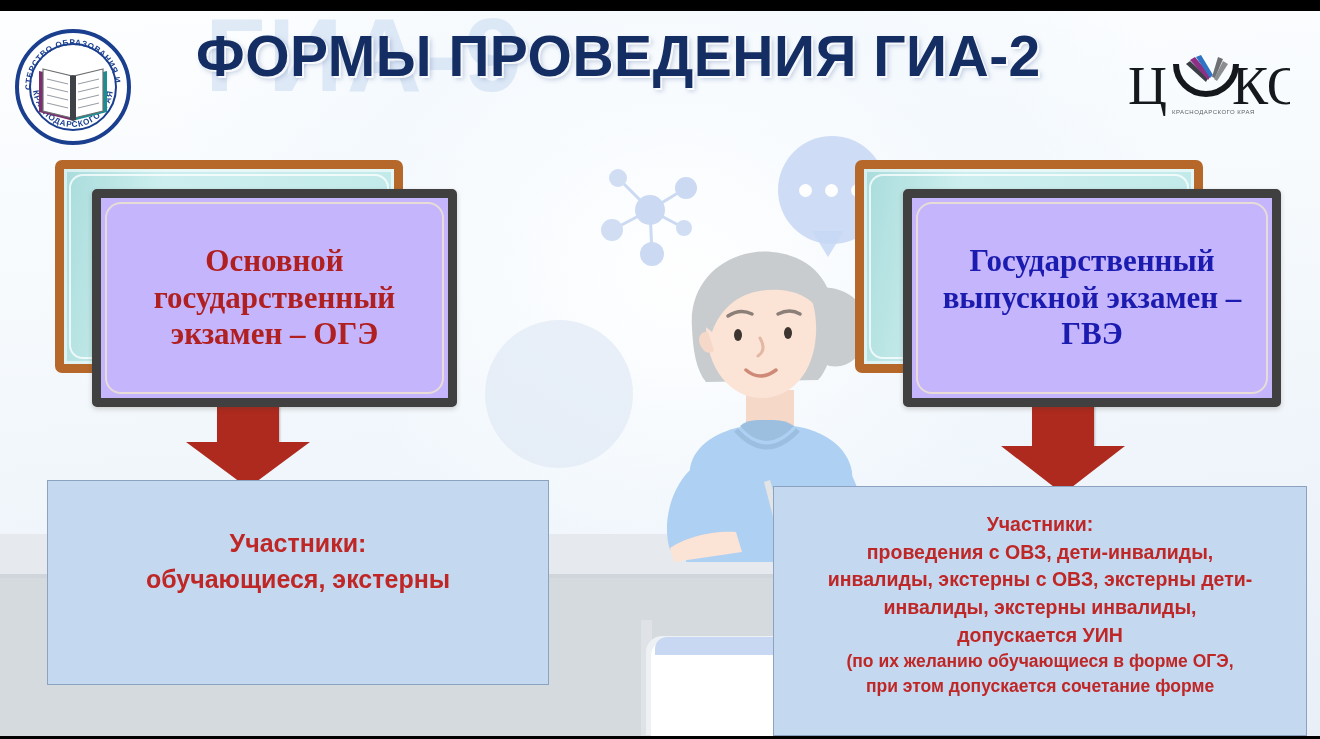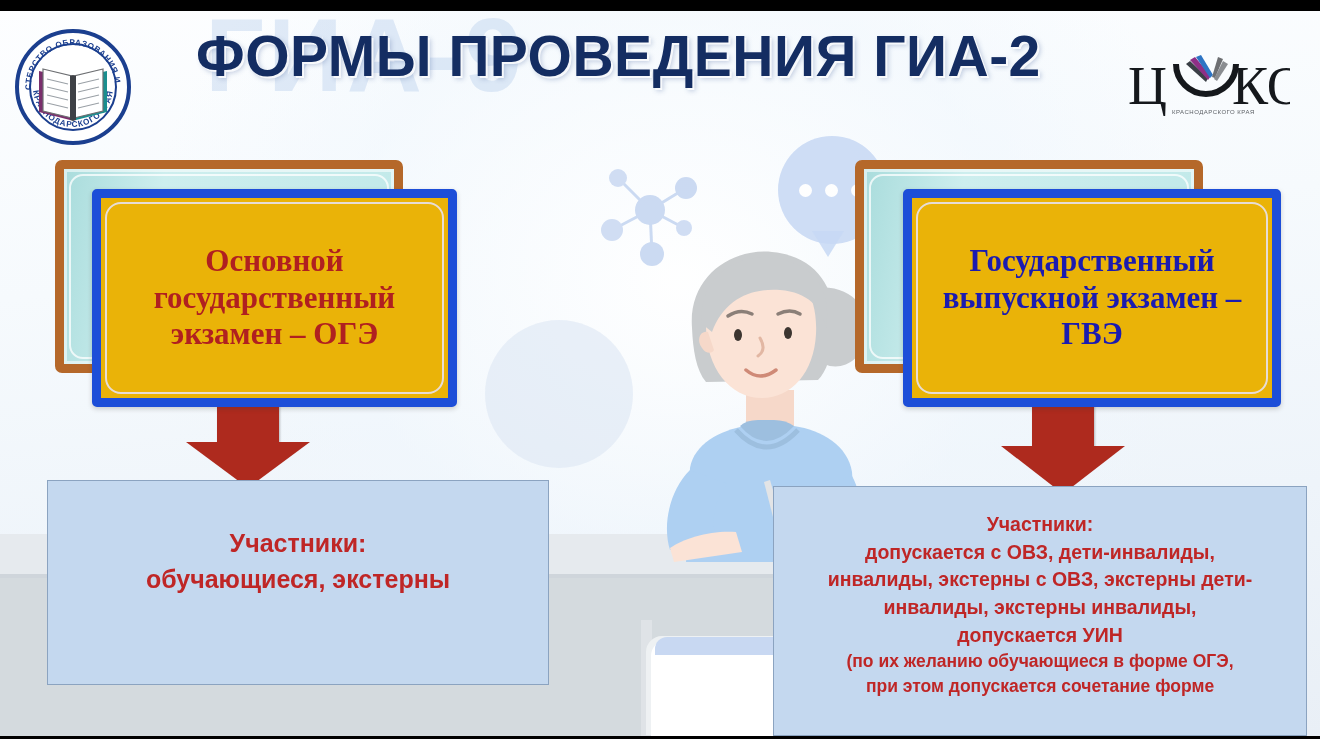--- a/index.html
+++ b/index.html
@@ -57,22 +57,22 @@
      color:#142d62;text-align:left;line-height:1.08;
      text-shadow:2px 2px 0 rgba(255,255,255,.85), 3px 3px 5px rgba(60,90,150,.30);}
 
   
   .card-wrap{position:absolute;z-index:20;}
   .card-back{position:absolute;border:9px solid #b5682a;border-radius:7px;
      background:linear-gradient(100deg,#a9dcdc 0%,#cdeeee 28%,#c1e9e9 100%);
      box-shadow:inset 0 0 0 3px rgba(255,255,255,.55);}
   .card-back .inner{position:absolute;inset:5px;border-radius:14px;
      border:2px solid rgba(255,255,255,.75);}
-  .card-front{position:absolute;border:9px solid #1d4ed8;border-radius:5px;
-     background:#eab308;box-shadow:0 2px 5px rgba(60,50,40,.22);}
+  .card-front{position:absolute;border:9px solid #404040;border-radius:5px;
+     background:#c4b5fd;box-shadow:0 2px 5px rgba(60,50,40,.22);}
   .card-front .inner{position:absolute;inset:4px;border-radius:16px;border:2px solid #e7ddd6;
      display:flex;align-items:center;justify-content:center;padding:6px 14px;box-sizing:border-box;}
   .card-text{font-family:"Liberation Serif",serif;font-weight:bold;text-align:center;line-height:1.19;}
   .card-text.ogé{color:#b02020;font-size:31px;}
   .card-text.gve{color:#1b1bb0;font-size:31px;}
 
   
   .arrow{position:absolute;z-index:18;}
   .arrow .shaft{position:absolute;left:50%;transform:translateX(-50%);top:0;
      background:#ae2a1e;box-shadow:1px 0 2px rgba(0,0,0,.25);}
@@ -257,21 +257,21 @@
   </div>
 
   <div class="arrow" style="left:1000px;top:392px;width:125px;height:104px;">
     <div class="shaft" style="width:62px;height:62px;"></div>
     <div class="head" style="top:54px;border-left:62px solid transparent;border-right:62px solid transparent;border-top:48px solid #ae2a1e;"></div>
   </div>
 
   <div class="pbox" id="pbox-right">
     <div class="pb-inner">
       <span class="ptitle">Участники:</span>
-      <span class="ptitle">допускается с ОВЗ, дети-инвалиды,</span>
+      <span class="ptitle">проведения с ОВЗ, дети-инвалиды,</span>
       <span class="ptitle">инвалиды, экстерны с ОВЗ, экстерны дети-</span>
       <span class="ptitle">инвалиды, экстерны инвалиды,</span>
       <span class="ptitle">допускается УИН</span>
       <span class="ptitle note">(по их желанию обучающиеся  в форме ОГЭ,</span>
       <span class="ptitle note">при этом допускается  сочетание форме</span>
     </div>
   </div>
 
   <div class="bar-top"></div>
   <div class="bar-bottom"></div>

